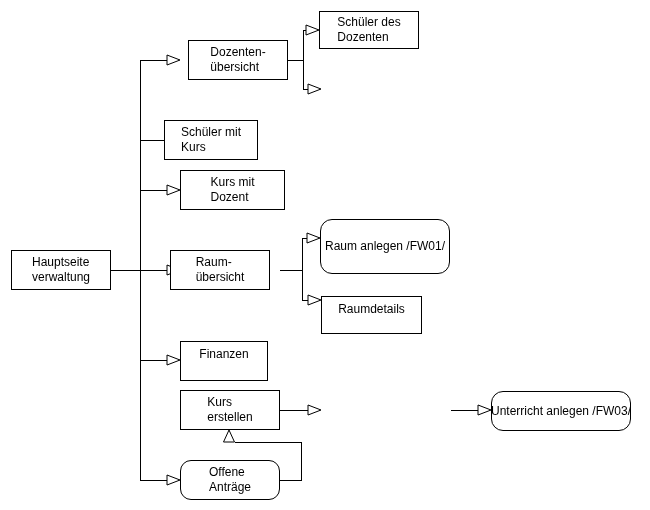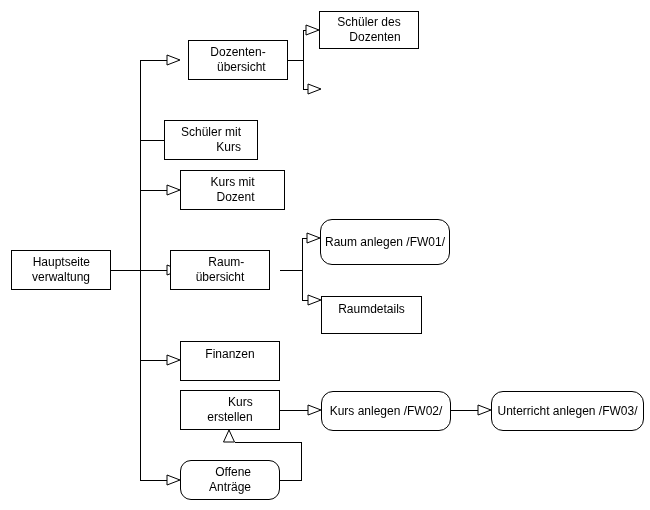--- a/index.html
+++ b/index.html
@@ -15,21 +15,21 @@
   .edges polygon{stroke:#000000;stroke-width:1;fill:#ffffff;}
   .node{
     position:absolute;
     box-sizing:border-box;
     border:1px solid #000000;
     background:#ffffff;
     color:#000000;
     display:flex;
     align-items:center;
     justify-content:center;
-    text-align:right;
+    text-align:left;
     font-size:12px;
     line-height:15px;
   }
   .node.rounded{border-radius:12px;}
   .node.text-up{align-items:flex-start;padding-top:5px;}
   .node .label{white-space:pre-line;}
   .node.oneline .label{white-space:pre;}
 </style>
 </head>
 <body>
@@ -88,42 +88,39 @@
   <div class="node" style="left:180px;top:170px;width:105px;height:40px;">
     <span class="label">Kurs mit
 Dozent</span>
   </div>
 
   <div class="node" style="left:170px;top:250px;width:100px;height:40px;">
     <span class="label">Raum-
 übersicht</span>
   </div>
 
-  <div class="node rounded oneline" style="left:320px;top:219px;width:130px;height:46px;">
+  <div class="node rounded oneline" style="left:320px;top:219px;width:130px;height:55px;">
     <span class="label">Raum anlegen /FW01/</span>
   </div>
 
   <div class="node text-up oneline" style="left:321px;top:296px;width:101px;height:38px;">
     <span class="label">Raumdetails</span>
   </div>
 
-  <div class="node text-up oneline" style="left:180px;top:341px;width:100px;height:40px;">
+  <div class="node text-up oneline" style="left:180px;top:341px;width:88px;height:40px;">
     <span class="label">Finanzen</span>
   </div>
 
   <div class="node" style="left:180px;top:390px;width:100px;height:40px;">
     <span class="label">Kurs
 erstellen</span>
   </div>
 
-  <div class="node rounded oneline" style="left:321px;top:391px;width:130px;height:40px;">
-    <span class="label">Kurs anlegen /FW02/</span>
-  </div>
 
-  <div class="node rounded oneline" style="left:491px;top:391px;width:153px;height:40px;">
+  <div class="node rounded oneline" style="left:491px;top:391px;width:140px;height:40px;">
     <span class="label">Unterricht anlegen /FW03/</span>
   </div>
 
   <div class="node" style="left:180px;top:460px;width:100px;height:40px;border-radius:11px;">
     <span class="label">Offene
 Anträge</span>
   </div>
 
 </div>
 

